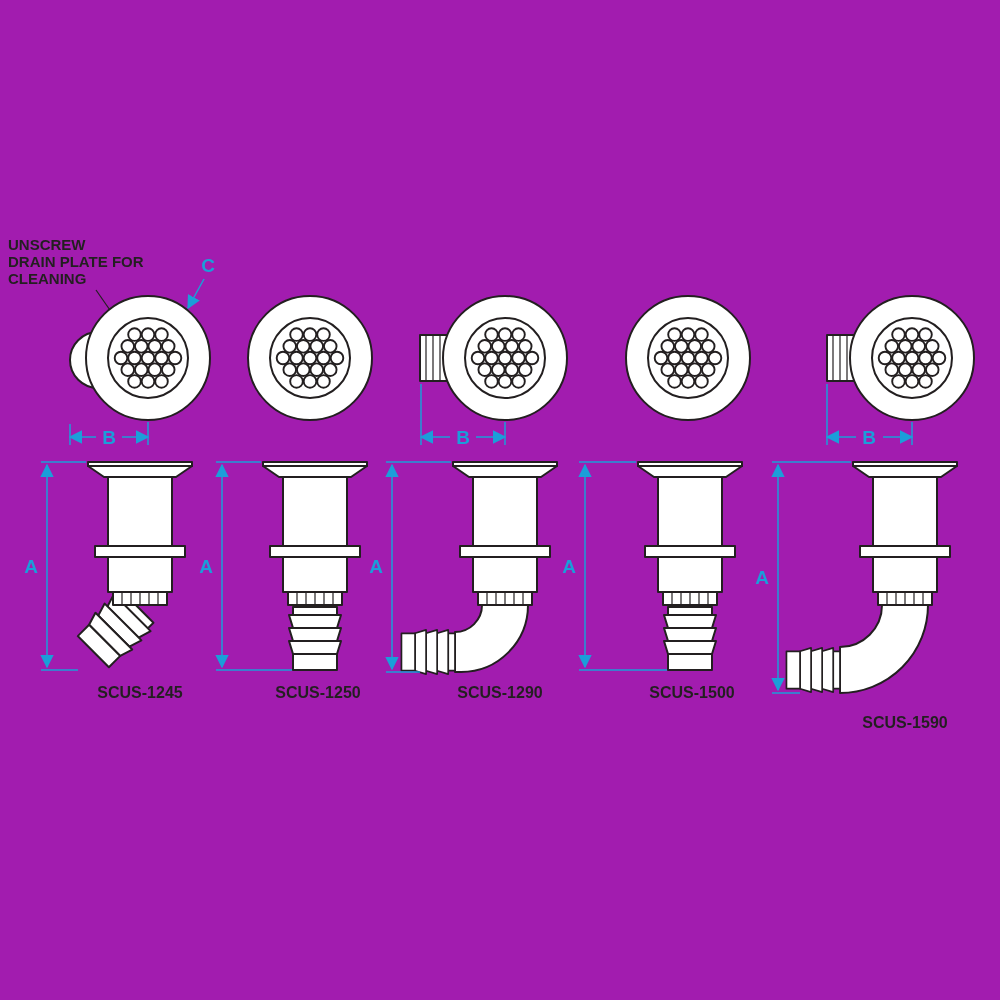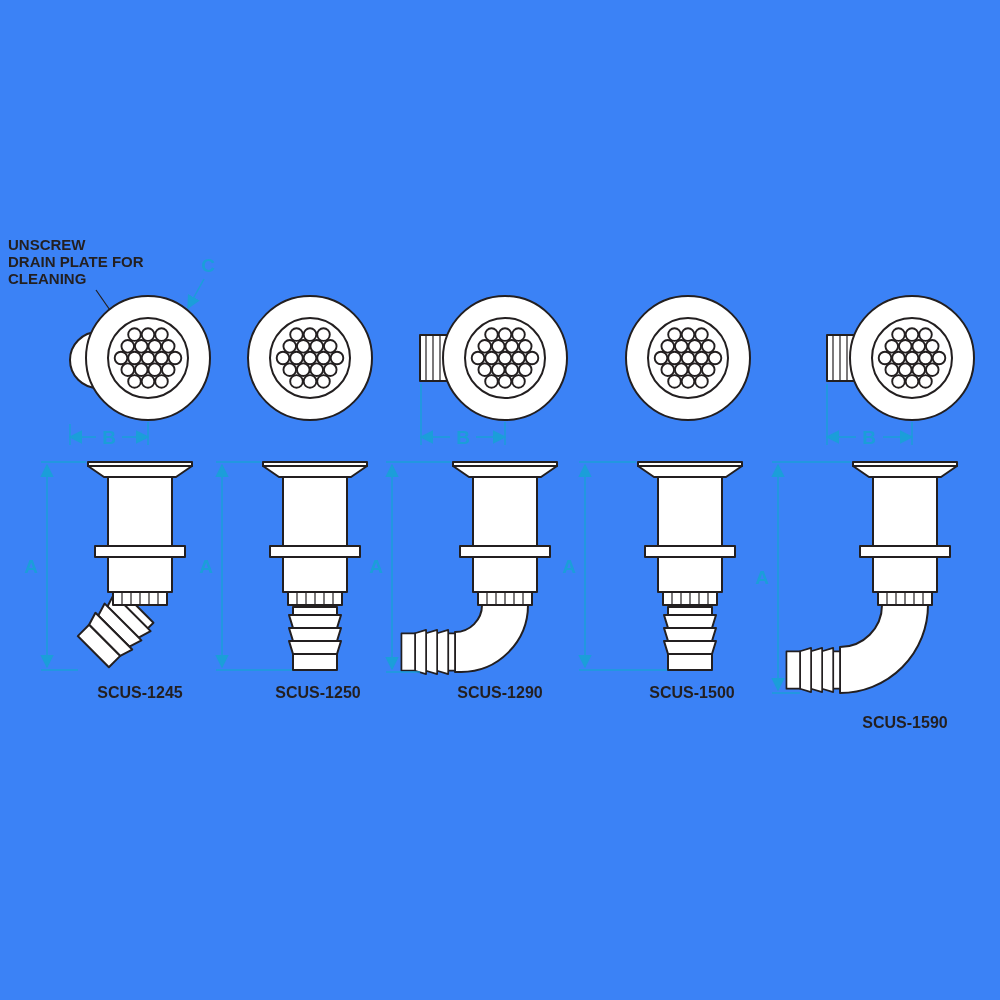--- a/index.html
+++ b/index.html
@@ -1,16 +1,16 @@
 <!DOCTYPE html>
 <html><head>
 <meta charset="utf-8">
 <style>
   html,body{margin:0;padding:0;background:#ffffff;}
-  .page{width:1000px;height:1000px;position:relative;background:#3b82f6;font-family:"Liberation Sans",sans-serif;}
+  .page{width:1000px;height:1000px;position:relative;background:#a21caf;font-family:"Liberation Sans",sans-serif;}
   svg{display:block;}
   .ln{stroke:#231f20;fill:#ffffff;stroke-width:2;stroke-linejoin:round;stroke-linecap:round;}
   .hatch{stroke:#231f20;stroke-width:1.2;}
   .hole{stroke:#231f20;fill:none;stroke-width:1.9;}
   .dimline{stroke:#1b9ed9;stroke-width:1.5;fill:none;}
   .leader-black{stroke:#231f20;stroke-width:1.2;fill:none;}
   .dimtext{fill:#1b9ed9;font:600 19px "Liberation Sans",sans-serif;text-anchor:middle;}
   .notetext{fill:#231f20;font:600 15px "Liberation Sans",sans-serif;}
   .parttext{fill:#231f20;font:700 16px "Liberation Sans",sans-serif;text-anchor:middle;}
 </style>

